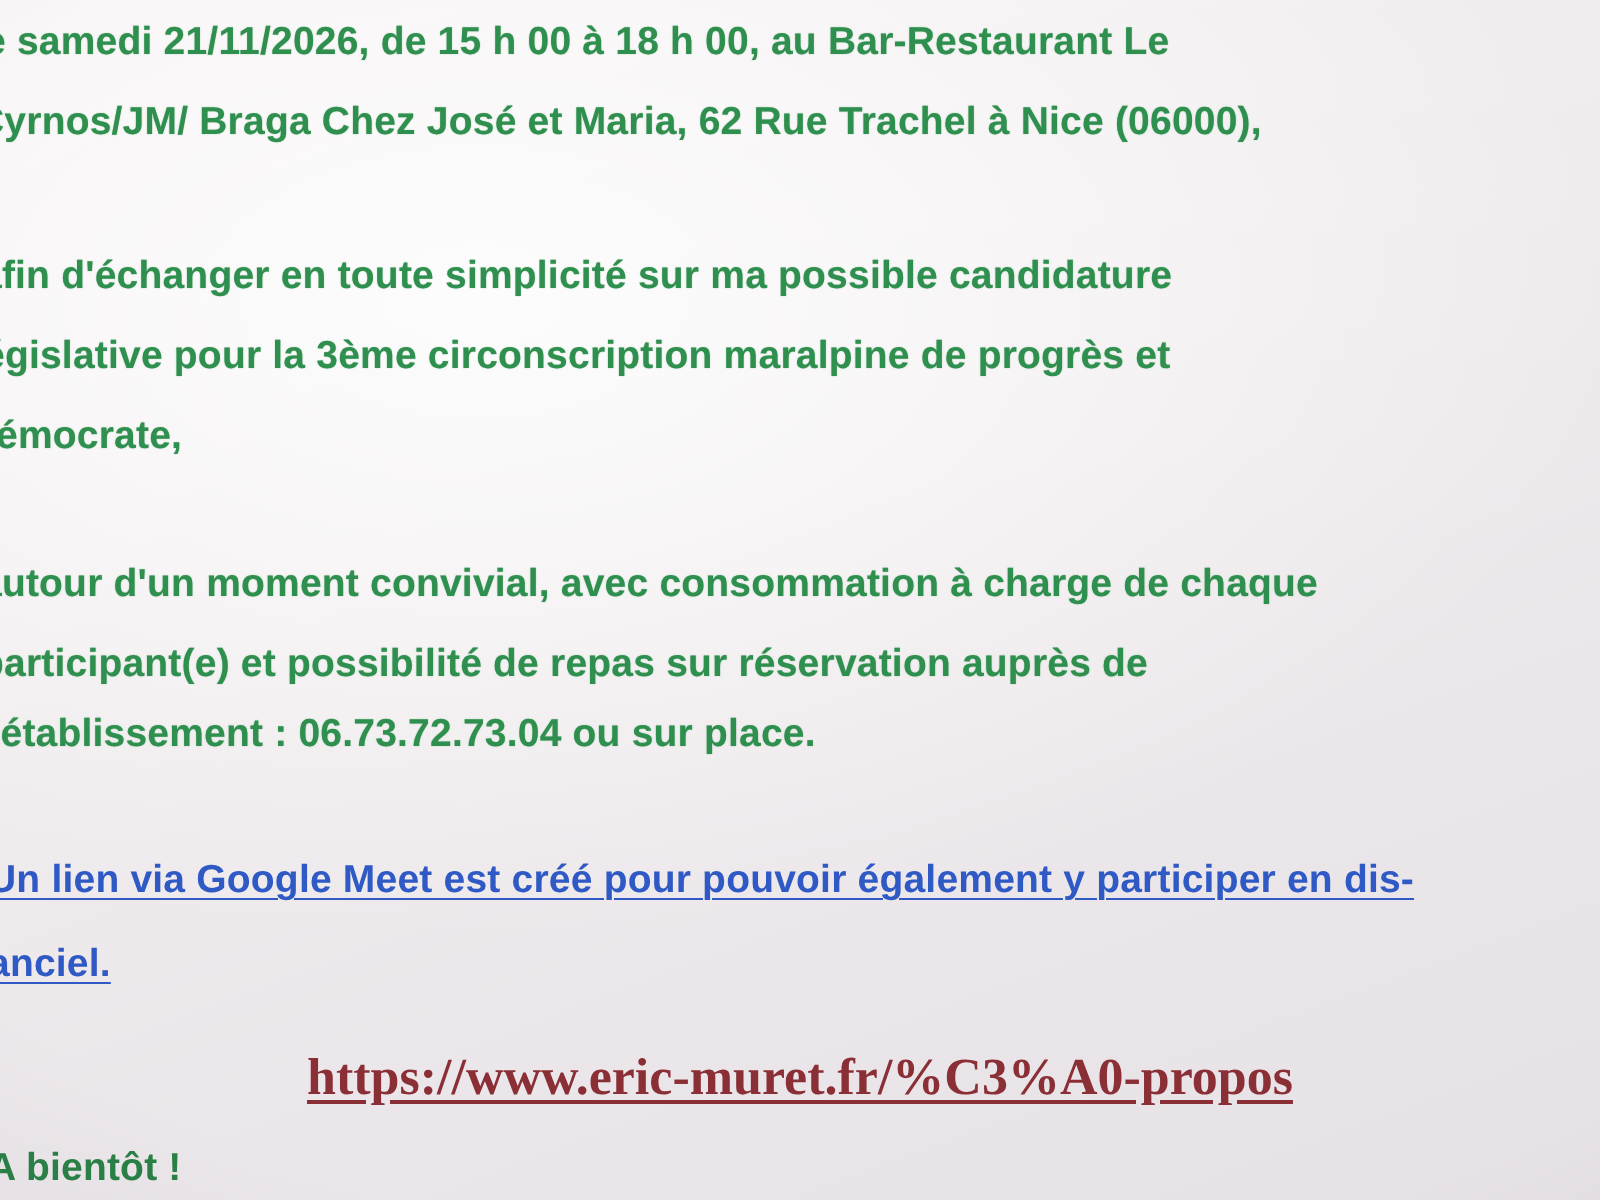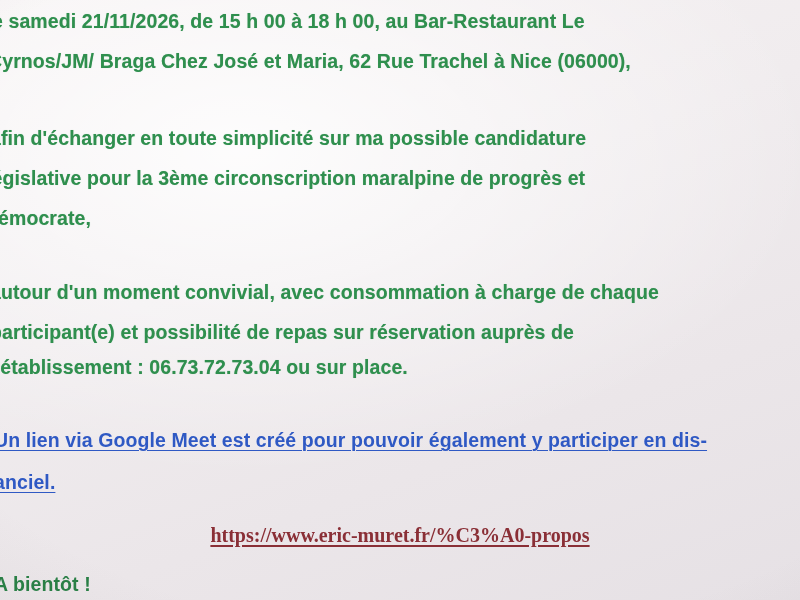--- a/index.html
+++ b/index.html
@@ -61,21 +61,21 @@
     text-decoration: underline;
     text-decoration-thickness: 1px;
     text-underline-offset: 3px;
   }
 
   
   .url {
     font-family: "Liberation Serif", serif;
     font-weight: bold;
     color: #8a2f36;
-    font-size: 20px;
+    font-size: 26px;
     text-decoration: underline;
     text-underline-offset: 3px;
     text-align: center;
     white-space: nowrap;
   }
 
   
   .l1  { position: absolute; left: -8px;  top: 10px; }
   .l2  { position: absolute; left: -12px; top: 50px; }
 

